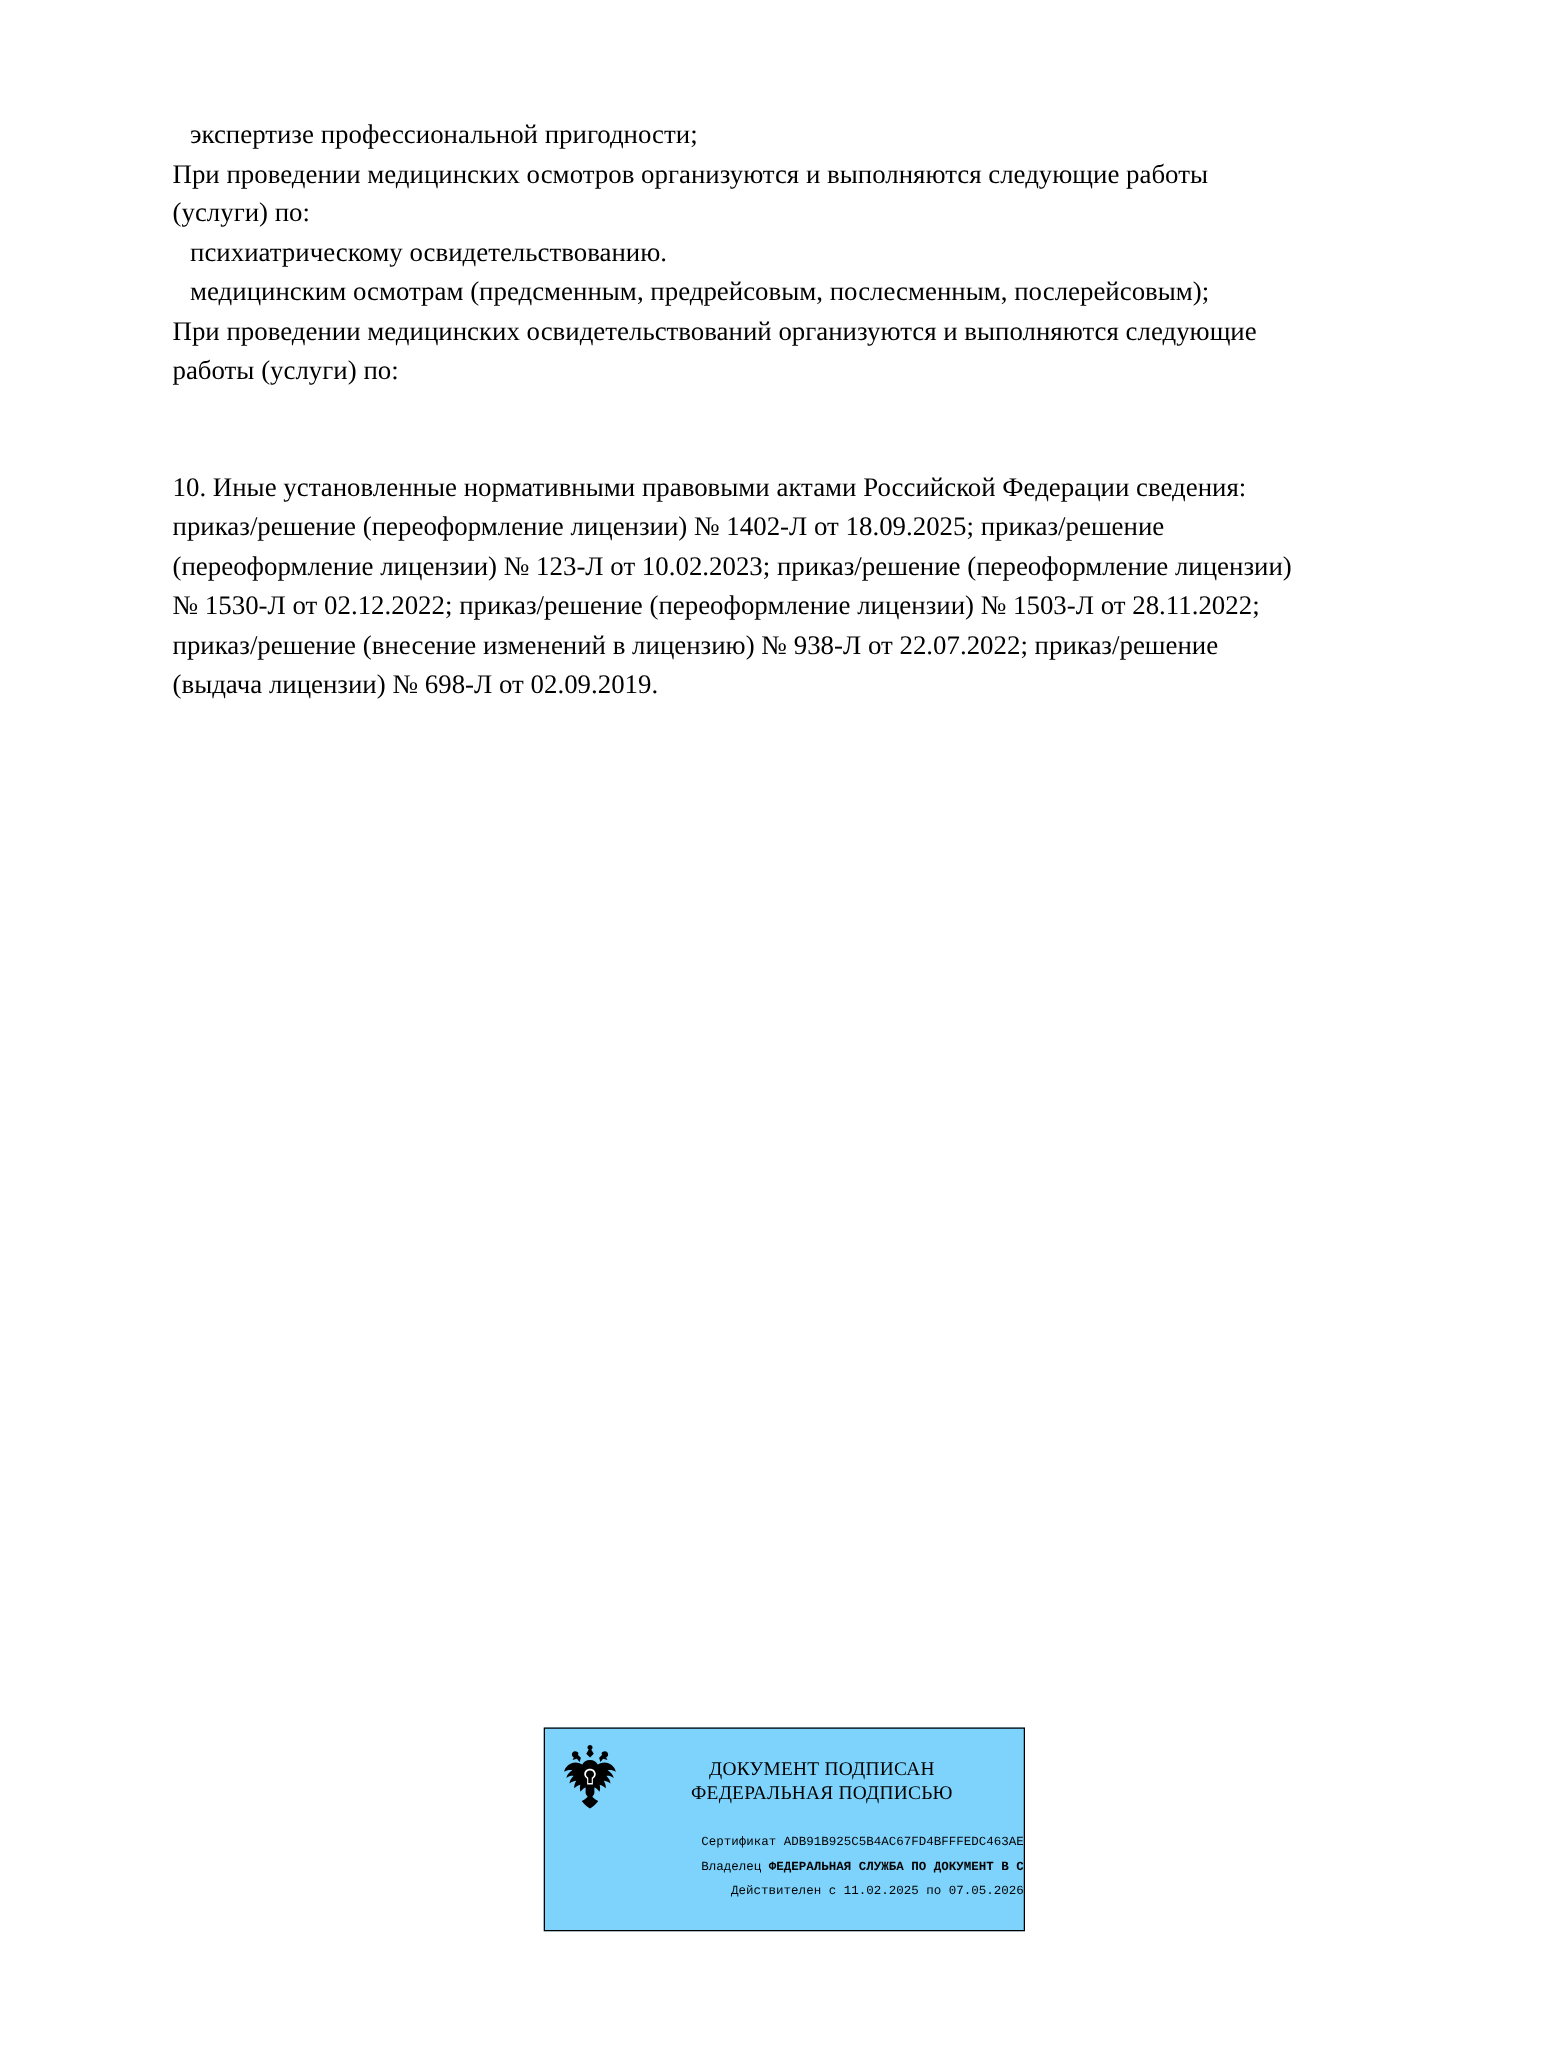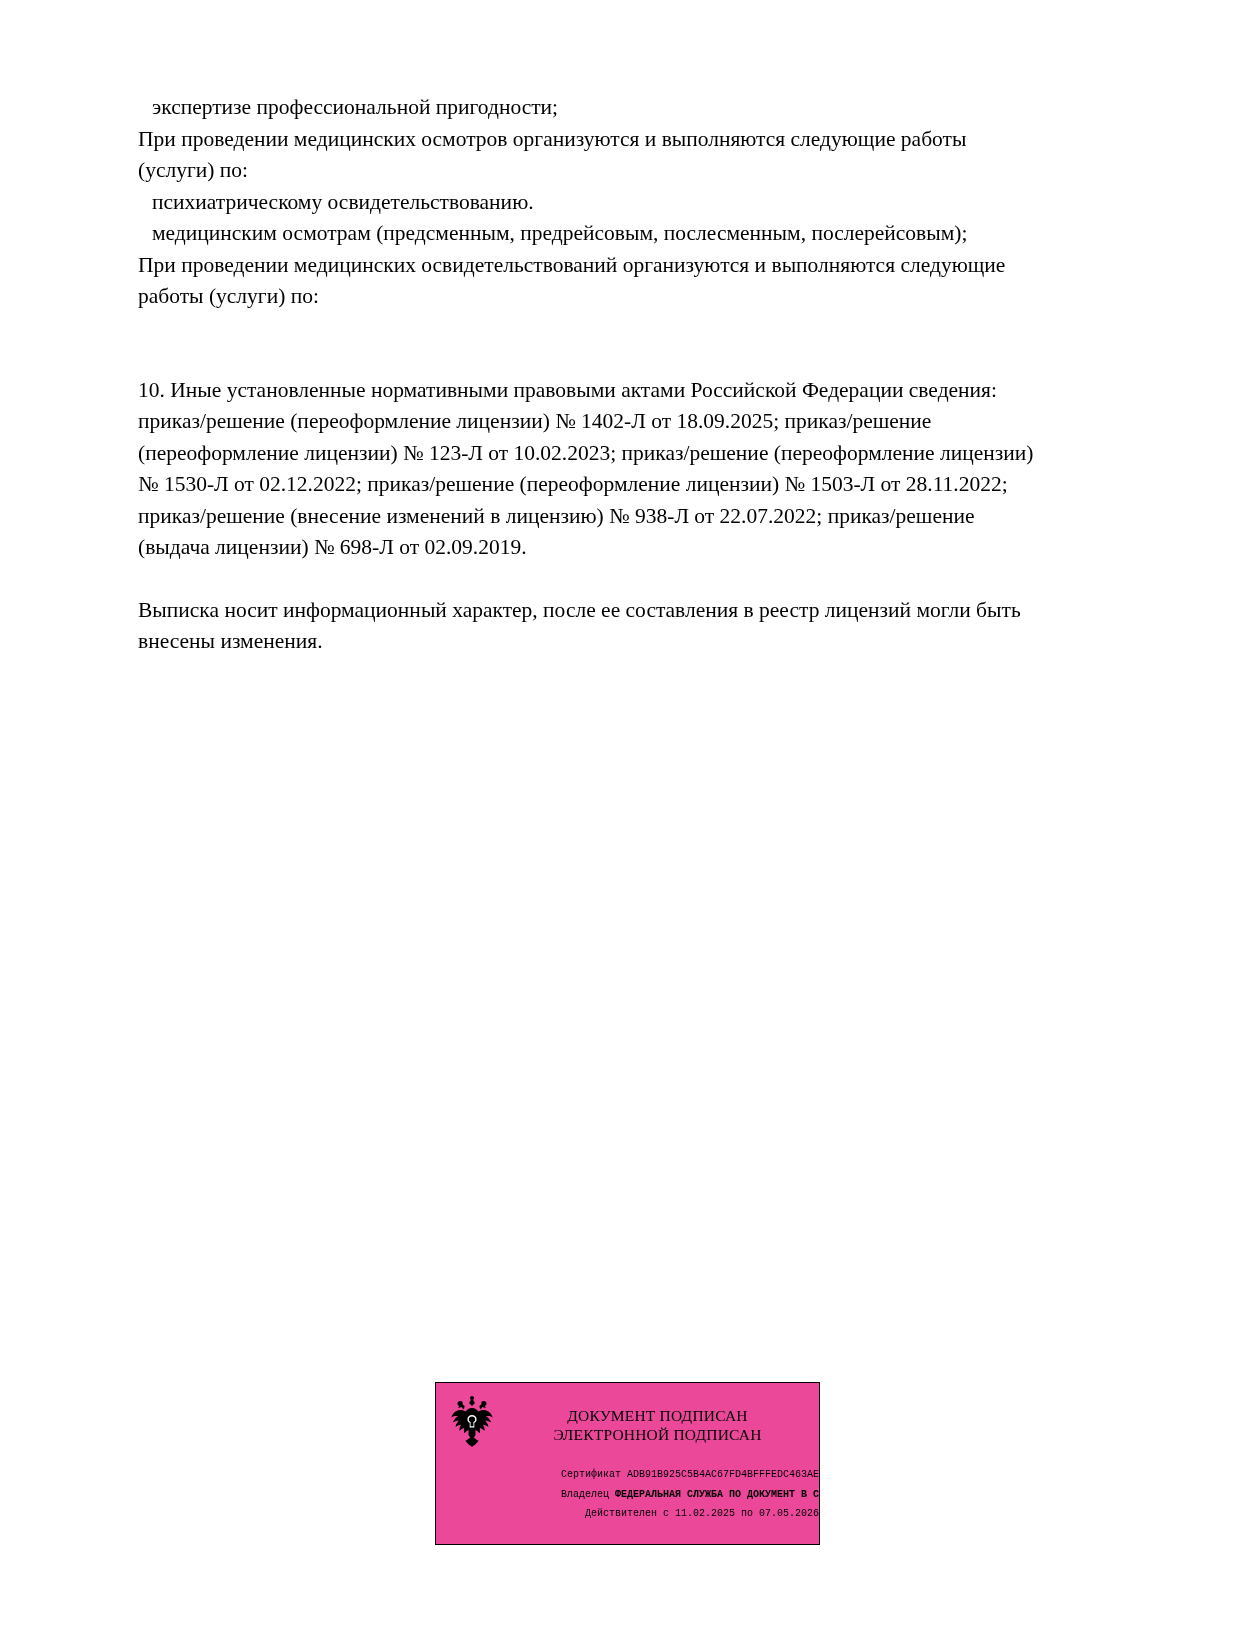--- a/index.html
+++ b/index.html
@@ -36,21 +36,21 @@
 
   
   .stamp {
     position: absolute;
     left: 435px;
     top: 1382px;
     width: 385px;
     height: 163px;
     border: 1.6px solid #000;
     box-sizing: border-box;
-    background: #ec4899;
+    background: #7dd3fc;
   }
   .stamp-top {
     display: flex;
     align-items: center;
     height: 78px;
     padding: 6px 8px 0 10px;
     box-sizing: border-box;
   }
   .emblem {
     width: 52px;
@@ -101,22 +101,20 @@
 
     <p class="para">10. Иные установленные нормативными правовыми актами Российской Федерации сведения:
 приказ/решение (переоформление лицензии) № 1402-Л от 18.09.2025; приказ/решение
 (переоформление лицензии) № 123-Л от 10.02.2023; приказ/решение (переоформление лицензии)
 № 1530-Л от 02.12.2022; приказ/решение (переоформление лицензии) № 1503-Л от 28.11.2022;
 приказ/решение (внесение изменений в лицензию) № 938-Л от 22.07.2022; приказ/решение
 (выдача лицензии) № 698-Л от 02.09.2019.</p>
 
     <div class="gap-md"></div>
 
-    <p class="para">Выписка носит информационный характер, после ее составления в реестр лицензий могли быть
-внесены изменения.</p>
 
   </div>
 
   <div class="stamp">
     <div class="stamp-top">
       <span class="emblem">
         <svg viewBox="0 0 52 62" width="52" height="62" aria-hidden="true">
           <g fill="#000">
             <path d="M26 4 L29 9 L26 12 L23 9 Z"></path>
             <path d="M26 2 c1.2 0 2 .9 2 2 s-.8 2-2 2 -2-.9-2-2 .8-2 2-2 z"></path>
@@ -124,21 +122,21 @@
             <path d="M38 7 c1.4 0 2.5 1.2 2.5 2.6 0 1.1-.7 2-1.6 2.4 L40 14 l-3.5-1 -2.2 2.6 -1-3.4 2.3-2.2 c-.2-.5-.3-1-.3-1.4 C35.3 7.9 36.4 7 38 7z"></path>
             <path d="M26 14 c-3 0-5.2 1.6-6.2 3.6 -2.4-1.5-5.4-2.1-8.1-1.2 -3.6 1.2-5.8 4.2-6.4 7 2.2-1.4 4.7-1.7 6.6-1.2 -2.4 1.4-4.2 3.6-4.9 6.1 2-1.3 4-1.8 5.8-1.6 -1.9 1.8-3 4-3.2 6.2 1.9-1.5 3.8-2.2 5.5-2.2 -1.3 1.9-1.9 4-1.7 6 1.6-1.6 3.3-2.5 4.9-2.8 -0.6 1.9-0.5 3.8 .2 5.4 1.2-1.7 2.6-2.8 4-3.3 l0 4.2 c0 .6 .2 1.2 .6 1.7 l2.9 3.6 2.9-3.6 c.4-.5 .6-1.1 .6-1.7 l0-4.2 c1.4 .5 2.8 1.6 4 3.3 .7-1.6 .8-3.5 .2-5.4 1.6 .3 3.3 1.2 4.9 2.8 .2-2-.4-4.1-1.7-6 1.7 0 3.6 .7 5.5 2.2 -.2-2.2-1.3-4.4-3.2-6.2 1.8-.2 3.8 .3 5.8 1.6 -.7-2.5-2.5-4.7-4.9-6.1 1.9-.5 4.4-.2 6.6 1.2 -.6-2.8-2.8-5.8-6.4-7 -2.7-.9-5.7-.3-8.1 1.2 C31.2 15.6 29 14 26 14z"></path>
             <path d="M26 41 c-1.6 2.6-3.9 4.6-6.6 5.8 1.8 2.6 4.1 4.6 6.6 6 2.5-1.4 4.8-3.4 6.6-6 C29.9 45.6 27.6 43.6 26 41z"></path>
             <path d="M26 21 c-2.6 0-4.6 1.8-4.6 4.2 0 1.6 .9 3 2.3 3.7 l0 4.6 4.6 0 0-4.6 c1.4-.7 2.3-2.1 2.3-3.7 C30.6 22.8 28.6 21 26 21z" fill="#fff"></path>
             <path d="M26 22.4 c-1.8 0-3.2 1.3-3.2 3 0 1.2 .7 2.2 1.8 2.7 l0 4.2 2.8 0 0-4.2 c1.1-.5 1.8-1.5 1.8-2.7 C29.2 23.7 27.8 22.4 26 22.4z"></path>
           </g>
         </svg>
       </span>
       <span class="stamp-title">
         <span>ДОКУМЕНТ ПОДПИСАН</span><br>
-        <span>ЭЛЕКТРОННОЙ ПОДПИСАН</span>
+        <span>ФЕДЕРАЛЬНАЯ ПОДПИСЬЮ</span>
       </span>
     </div>
     <div class="stamp-lines">
       <div>
         <span>Сертификат</span>
         <span>ADB91B925C5B4AC67FD4BFFFEDC463AE</span>
       </div>
       <div>
         <span>Владелец</span>
         <span class="b">ФЕДЕРАЛЬНАЯ СЛУЖБА ПО ДОКУМЕНТ В С</span>

